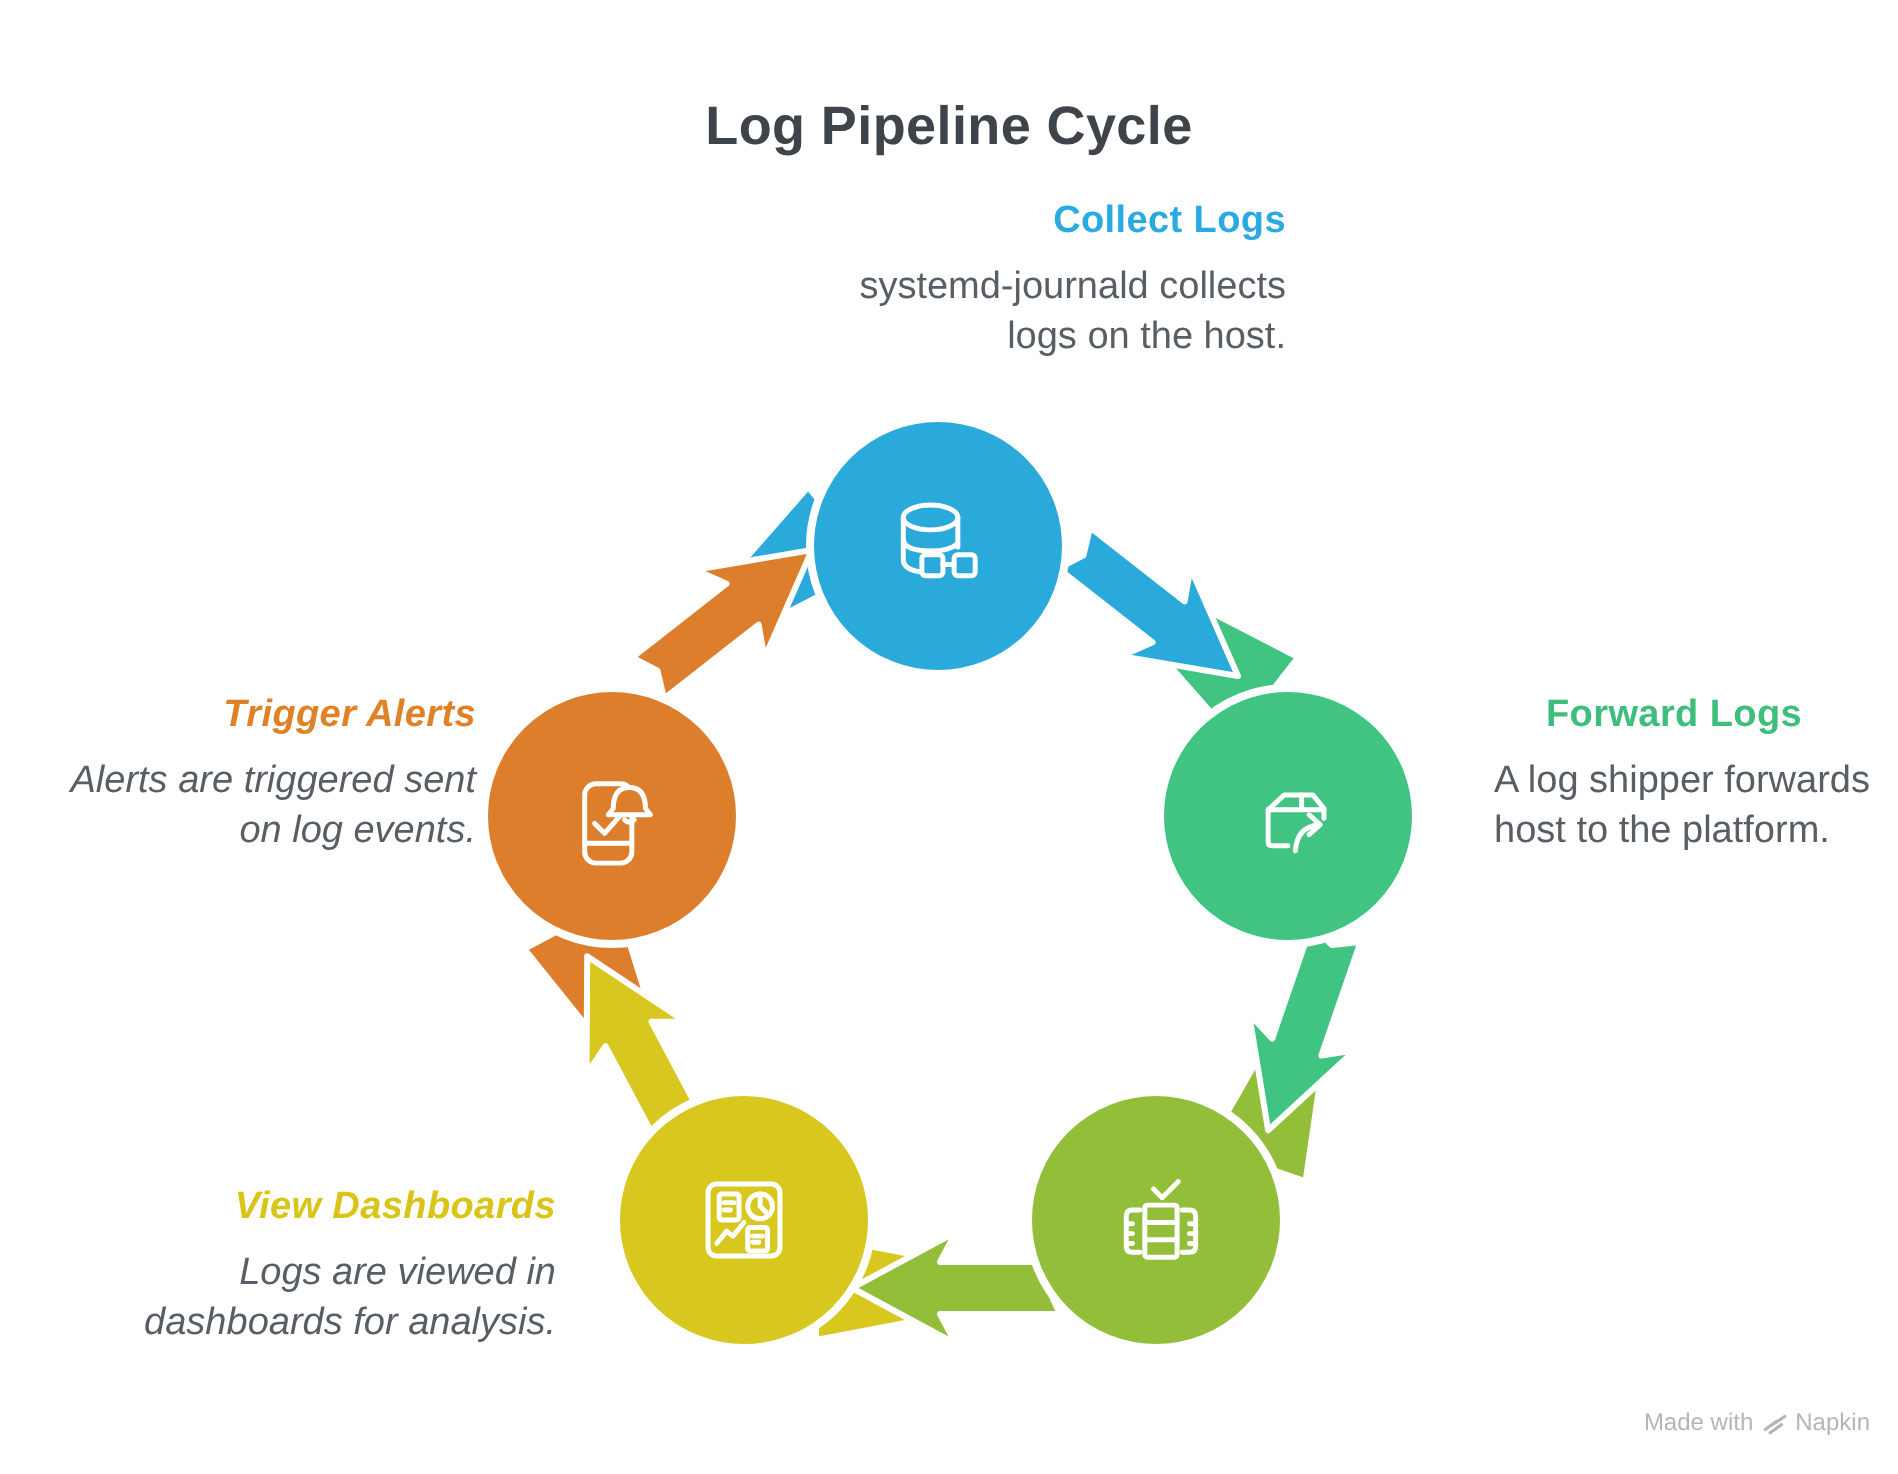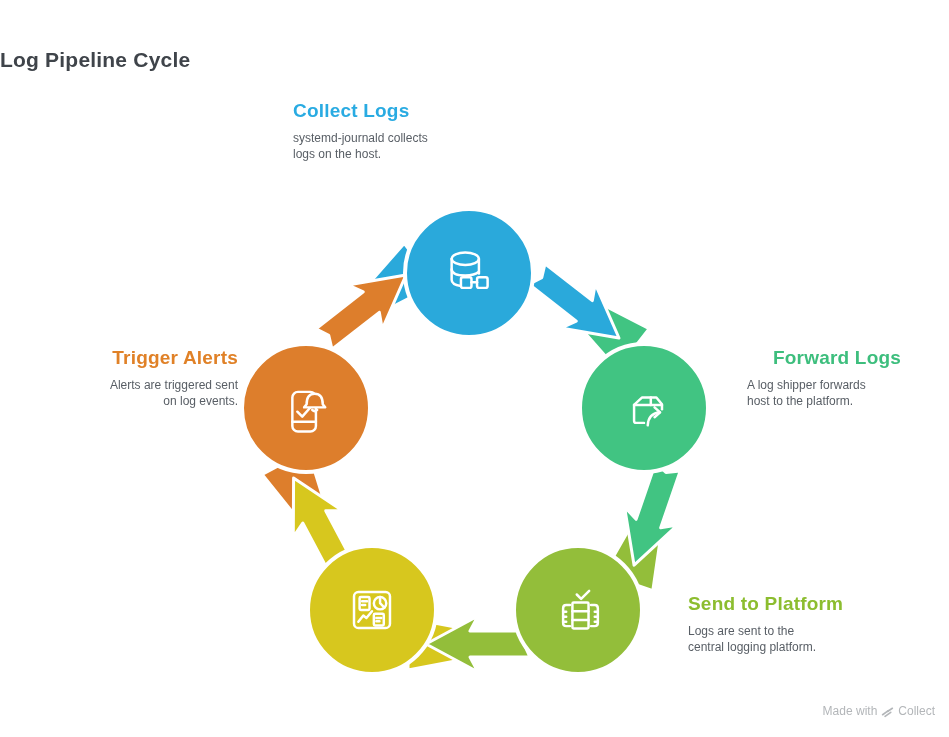--- a/index.html
+++ b/index.html
@@ -9,42 +9,42 @@
     position: relative;
     width: 949px;
     height: 737px;
     background: #ffffff;
     overflow: hidden;
   }
   .page-title {
     position: absolute;
     left: 0; top: 48px;
     width: 100%;
-    text-align: left;
-    font-size: 21px;
+    text-align: center;
+    font-size: 27px;
     font-weight: 700;
     color: #3f444a;
     letter-spacing: 0.2px;
   }
   .node-text { position: absolute; }
   .node-heading {
     font-size: 19px;
     font-weight: 700;
     letter-spacing: 0.2px;
   }
   .node-desc {
     margin-top: 9px;
-    font-size: 12px;
+    font-size: 19px;
     line-height: 1.32;
     color: #585e65;
     white-space: pre-line;
   }
-  .txt-center { text-align: left; }
+  .txt-center { text-align: right; }
   .txt-left   { text-align: left; }
-  .txt-right  { text-align: right; }
+  .txt-right  { text-align: right; font-style: italic; }
 
   .arrows-layer {
     position: absolute;
     left: 0; top: 0;
     z-index: 1;
   }
   .node-circle {
     position: absolute;
     width: 132px;
     height: 132px;
@@ -195,38 +195,38 @@
     <div class="node-desc">systemd-journald collects
 logs on the host.</div>
   </div>
 
   <div class="node-text txt-left" style="left:747px; top:347px; width:195px;">
     <div class="node-heading" style="color: rgb(61, 190, 125); margin-left: 26px;">Forward Logs</div>
     <div class="node-desc">A log shipper forwards
 host to the platform.</div>
   </div>
 
-  <div class="node-text txt-left" style="left:688px; top:593px; width:235px;">
-    <div class="node-heading" style="color: rgb(140, 189, 47);">Send to Platform</div>
-    <div class="node-desc">Logs are sent to the
-central logging platform.</div>
-  </div>
-
+
+  <div class="node-text txt-right" style="right:671px; top:593px; width:240px;">
+    <div class="node-heading" style="color: rgb(217, 196, 23);">View Dashboards</div>
+    <div class="node-desc">Logs are viewed in
+dashboards for analysis.</div>
+  </div>
 
   <div class="node-text txt-right" style="right:711px; top:347px; width:230px;">
     <div class="node-heading" style="color: rgb(224, 129, 39);">Trigger Alerts</div>
     <div class="node-desc">Alerts are triggered sent
 on log events.</div>
   </div>
 
   <a class="watermark">
     <span>Made with</span>
     <svg width="13" height="13" viewBox="0 0 16 16">
       <g fill="none" stroke="#b3b6b9" stroke-width="2" stroke-linecap="round">
         <path d="M2 12 L9 7"></path>
         <path d="M5 14 L12 9"></path>
         <path d="M8 8 L14 4"></path>
       </g>
     </svg>
-    <span>Collect</span>
+    <span>Napkin</span>
   </a>
 
 </div>
 
 </body></html>

